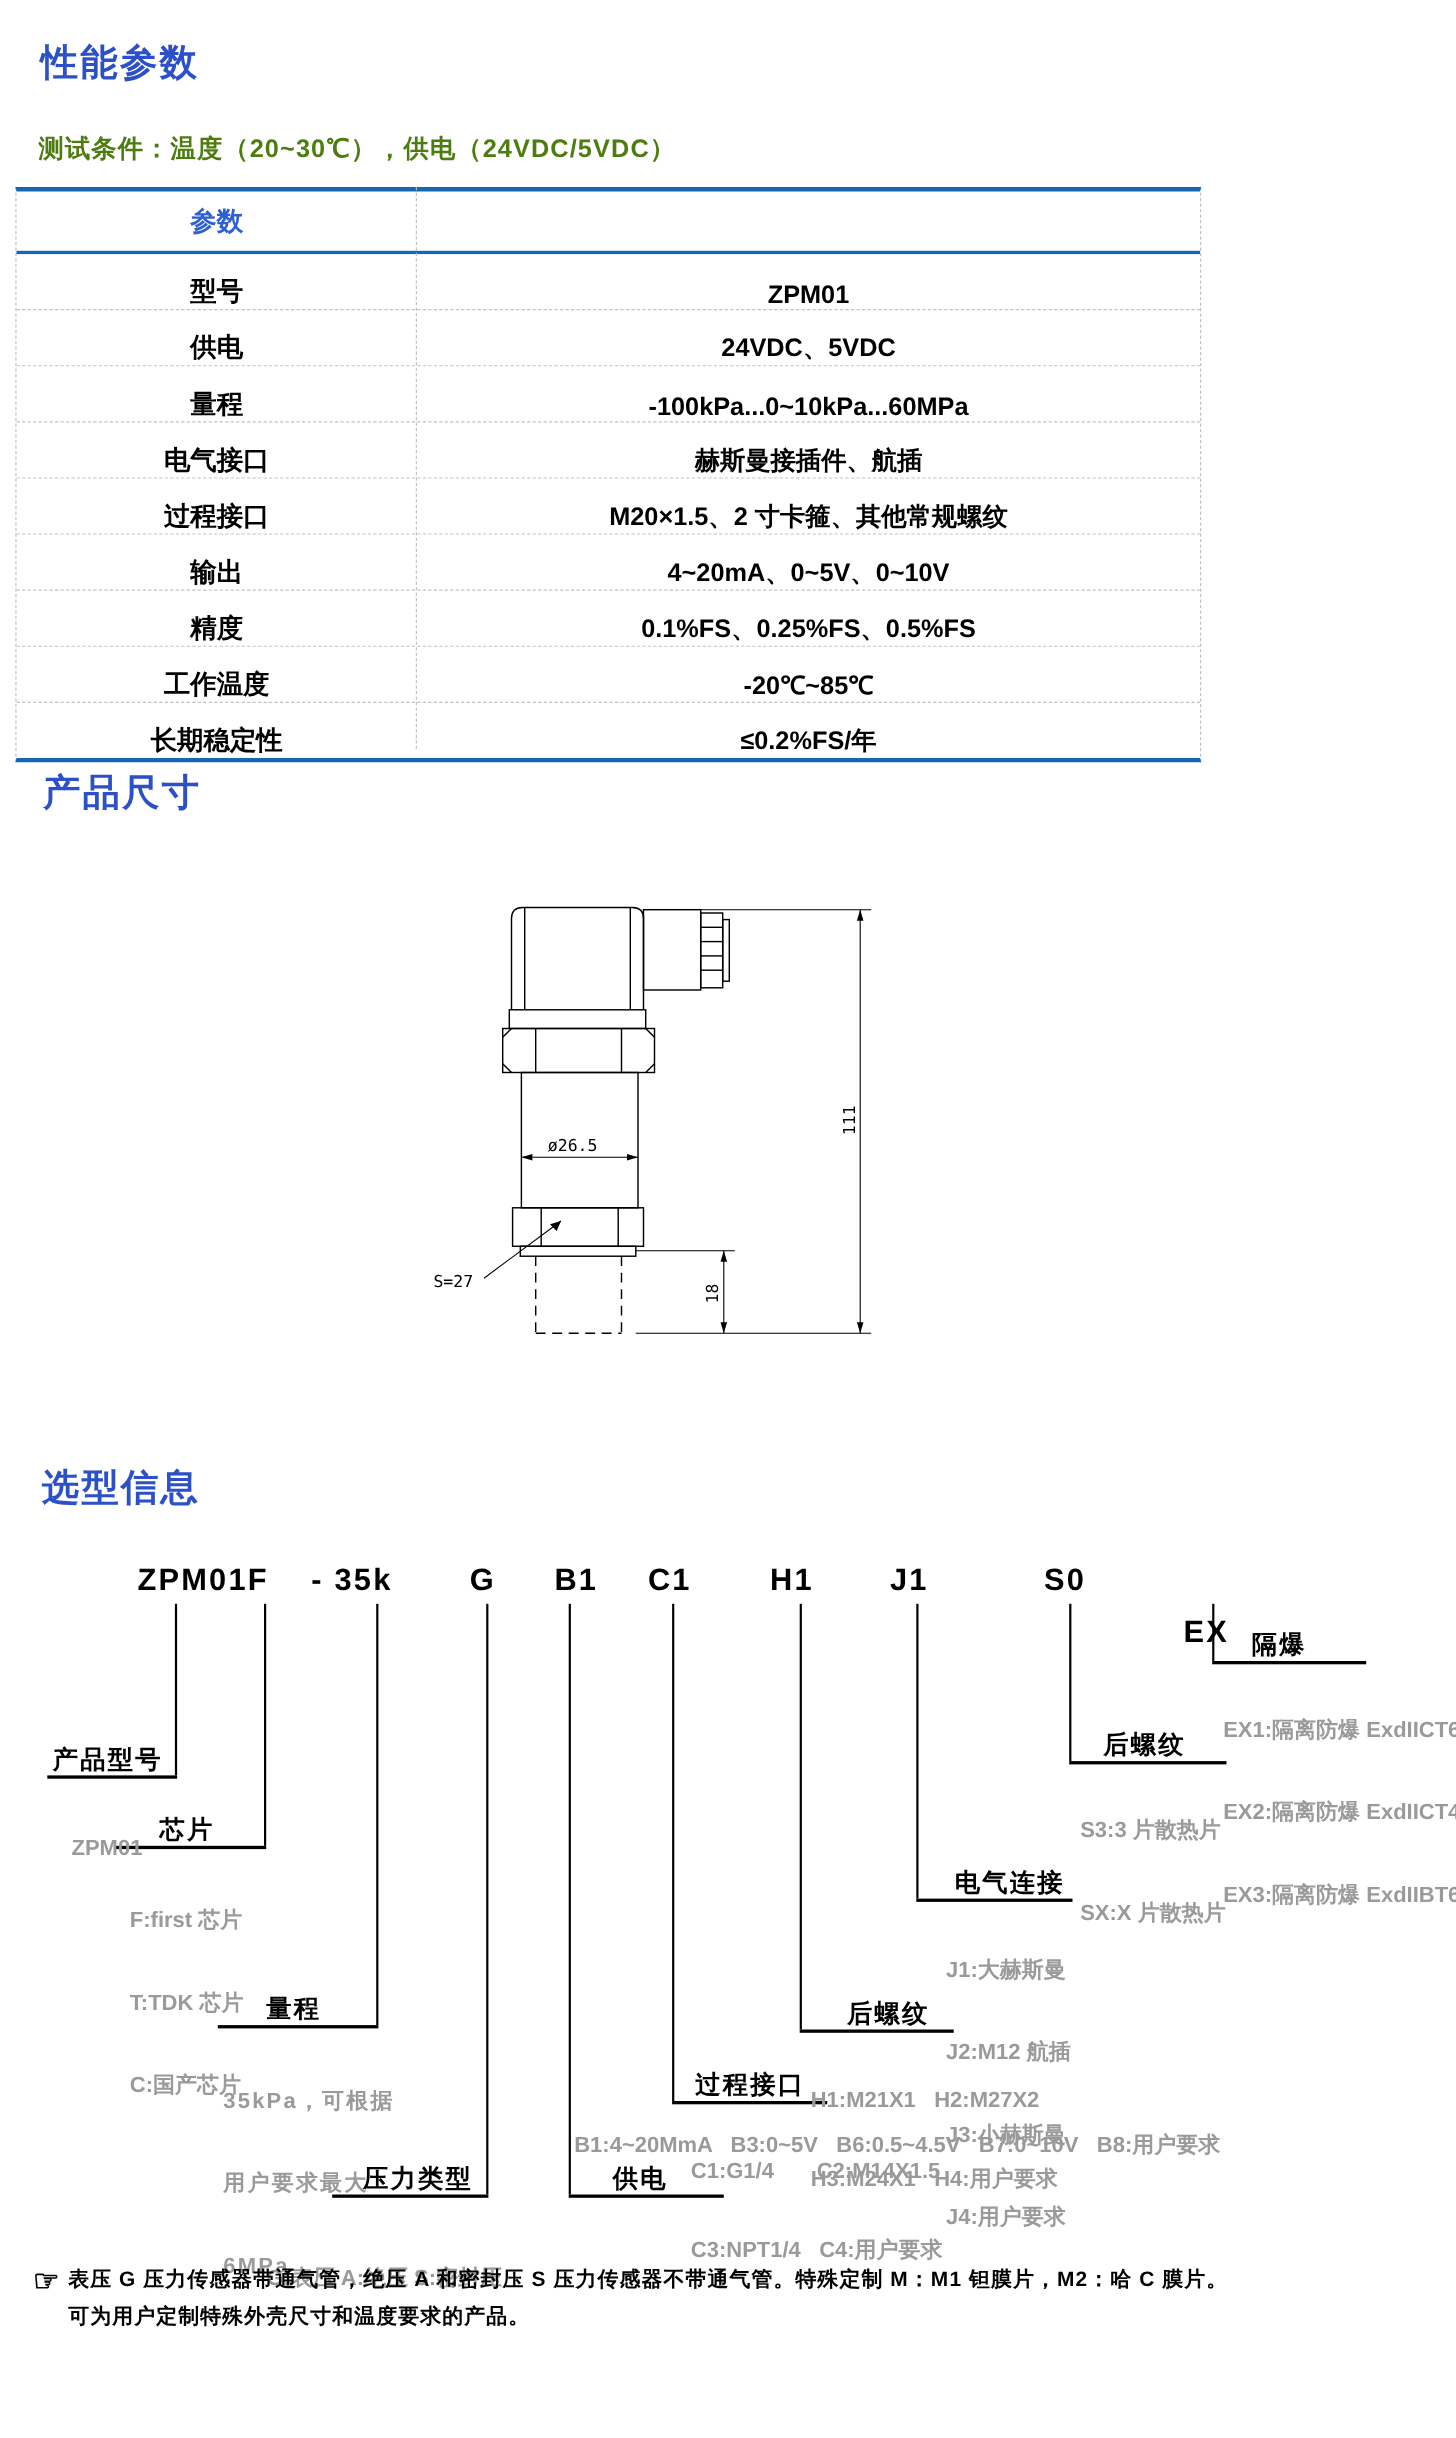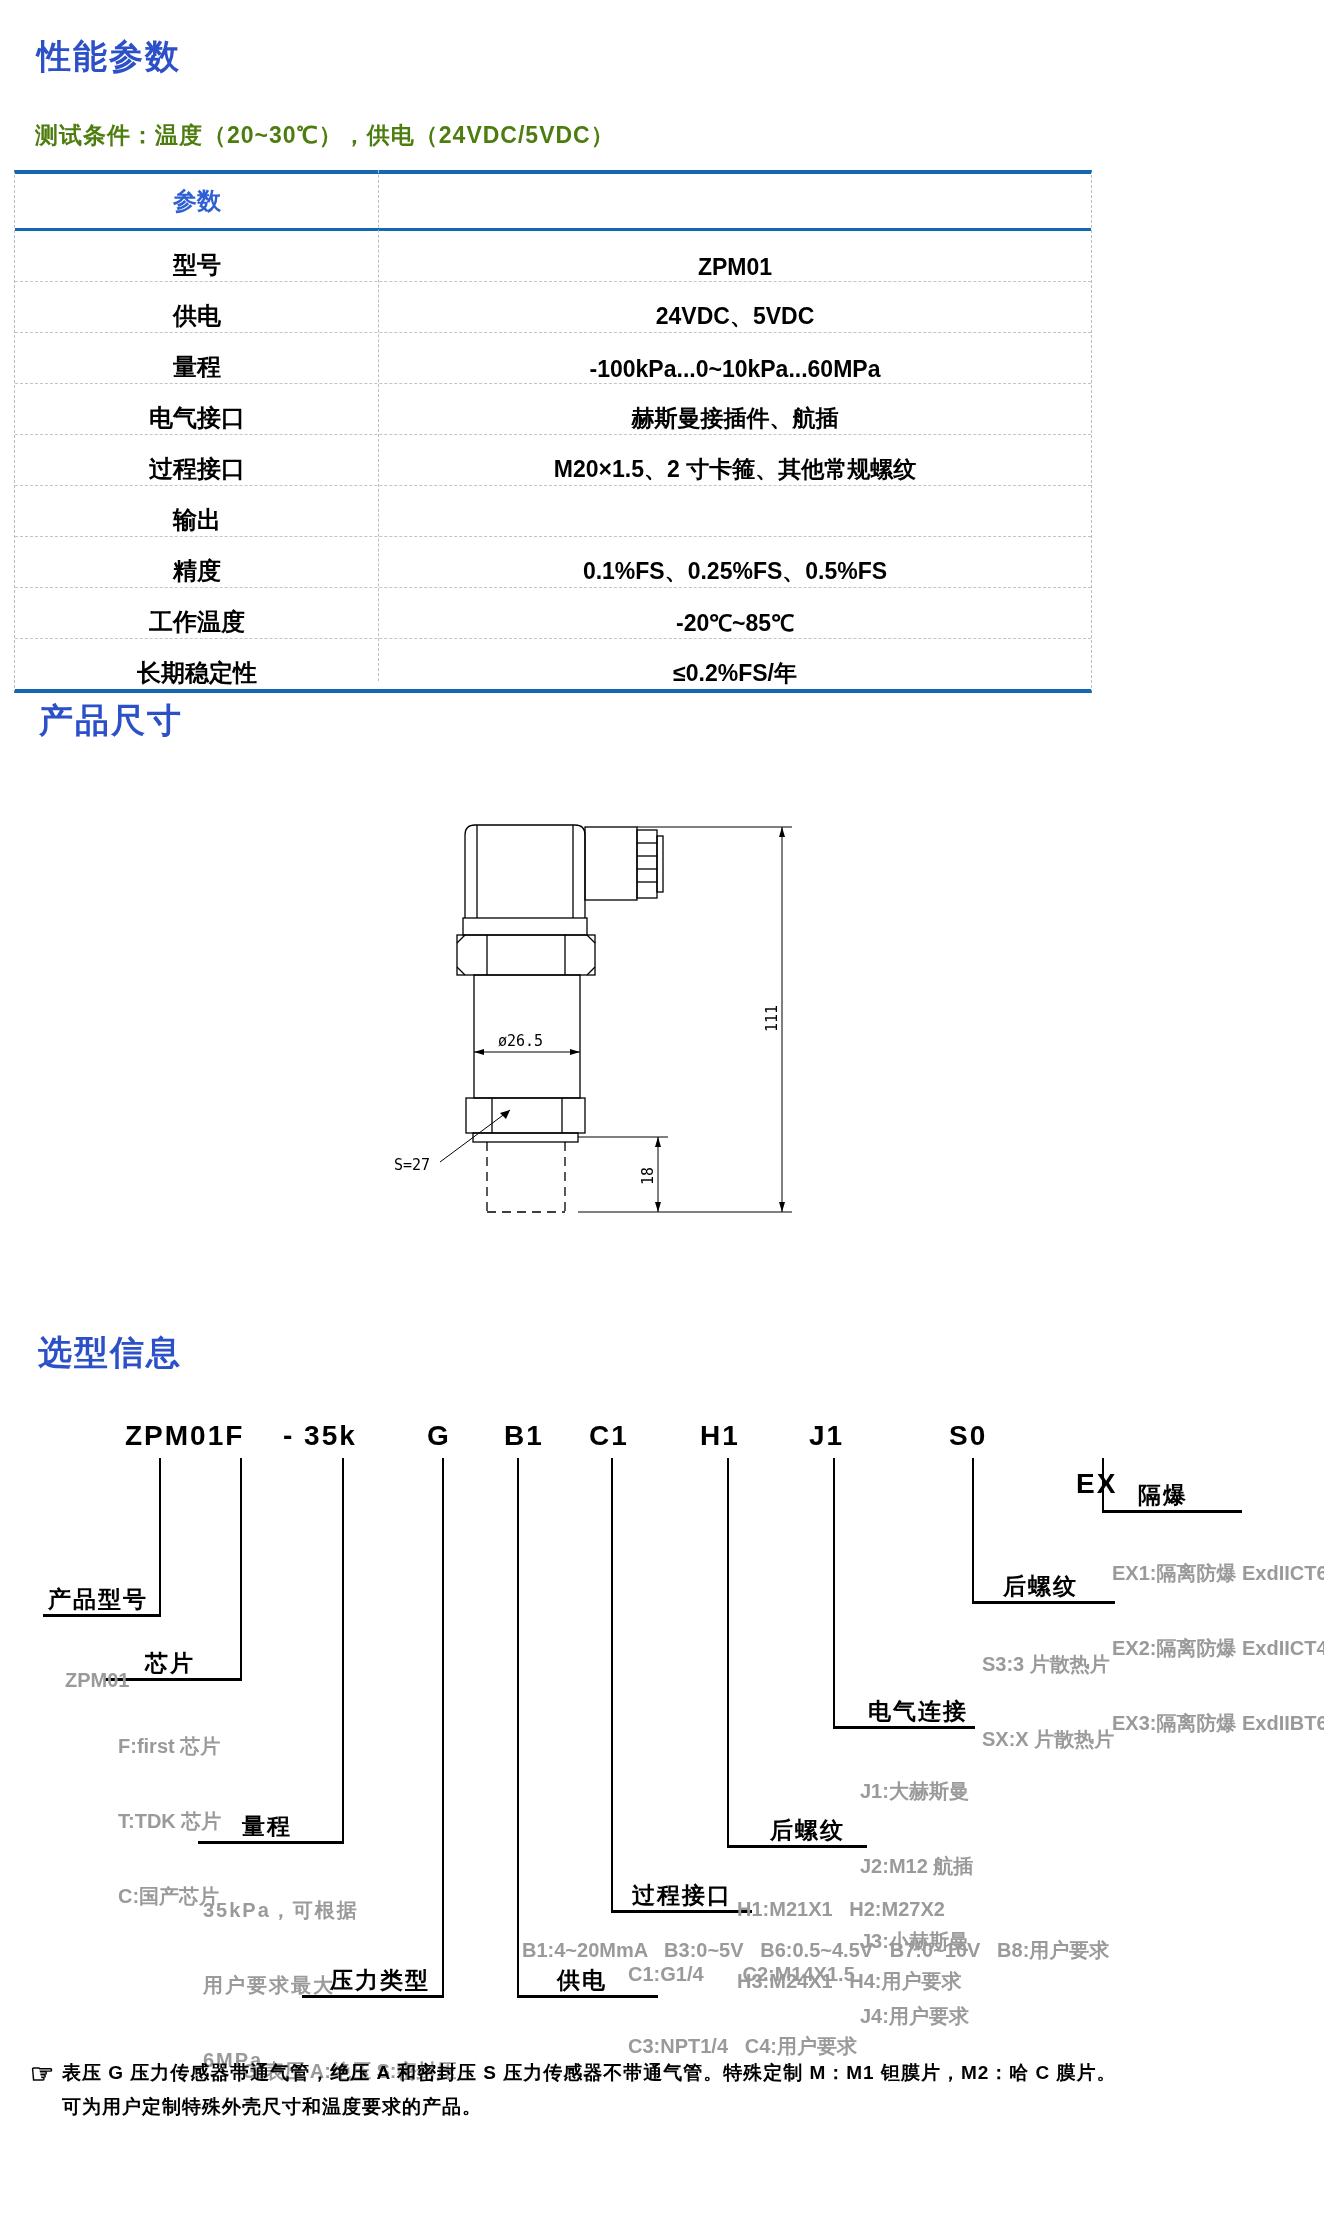--- a/index.html
+++ b/index.html
@@ -65,20 +65,21 @@
     <div class="t-row">
       <div class="t-label">电气接口</div>
       <div class="t-value">赫斯曼接插件、航插</div>
     </div>
     <div class="t-row">
       <div class="t-label">过程接口</div>
       <div class="t-value">M20×1.5、2 寸卡箍、其他常规螺纹</div>
     </div>
     <div class="t-row">
       <div class="t-label">输出</div>
+      <div class="t-value">4~20mA、0~5V、0~10V</div>
     </div>
     <div class="t-row">
       <div class="t-label">精度</div>
       <div class="t-value">0.1%FS、0.25%FS、0.5%FS</div>
     </div>
     <div class="t-row">
       <div class="t-label">工作温度</div>
       <div class="t-value">-20℃~85℃</div>
     </div>
     <div class="t-row">

